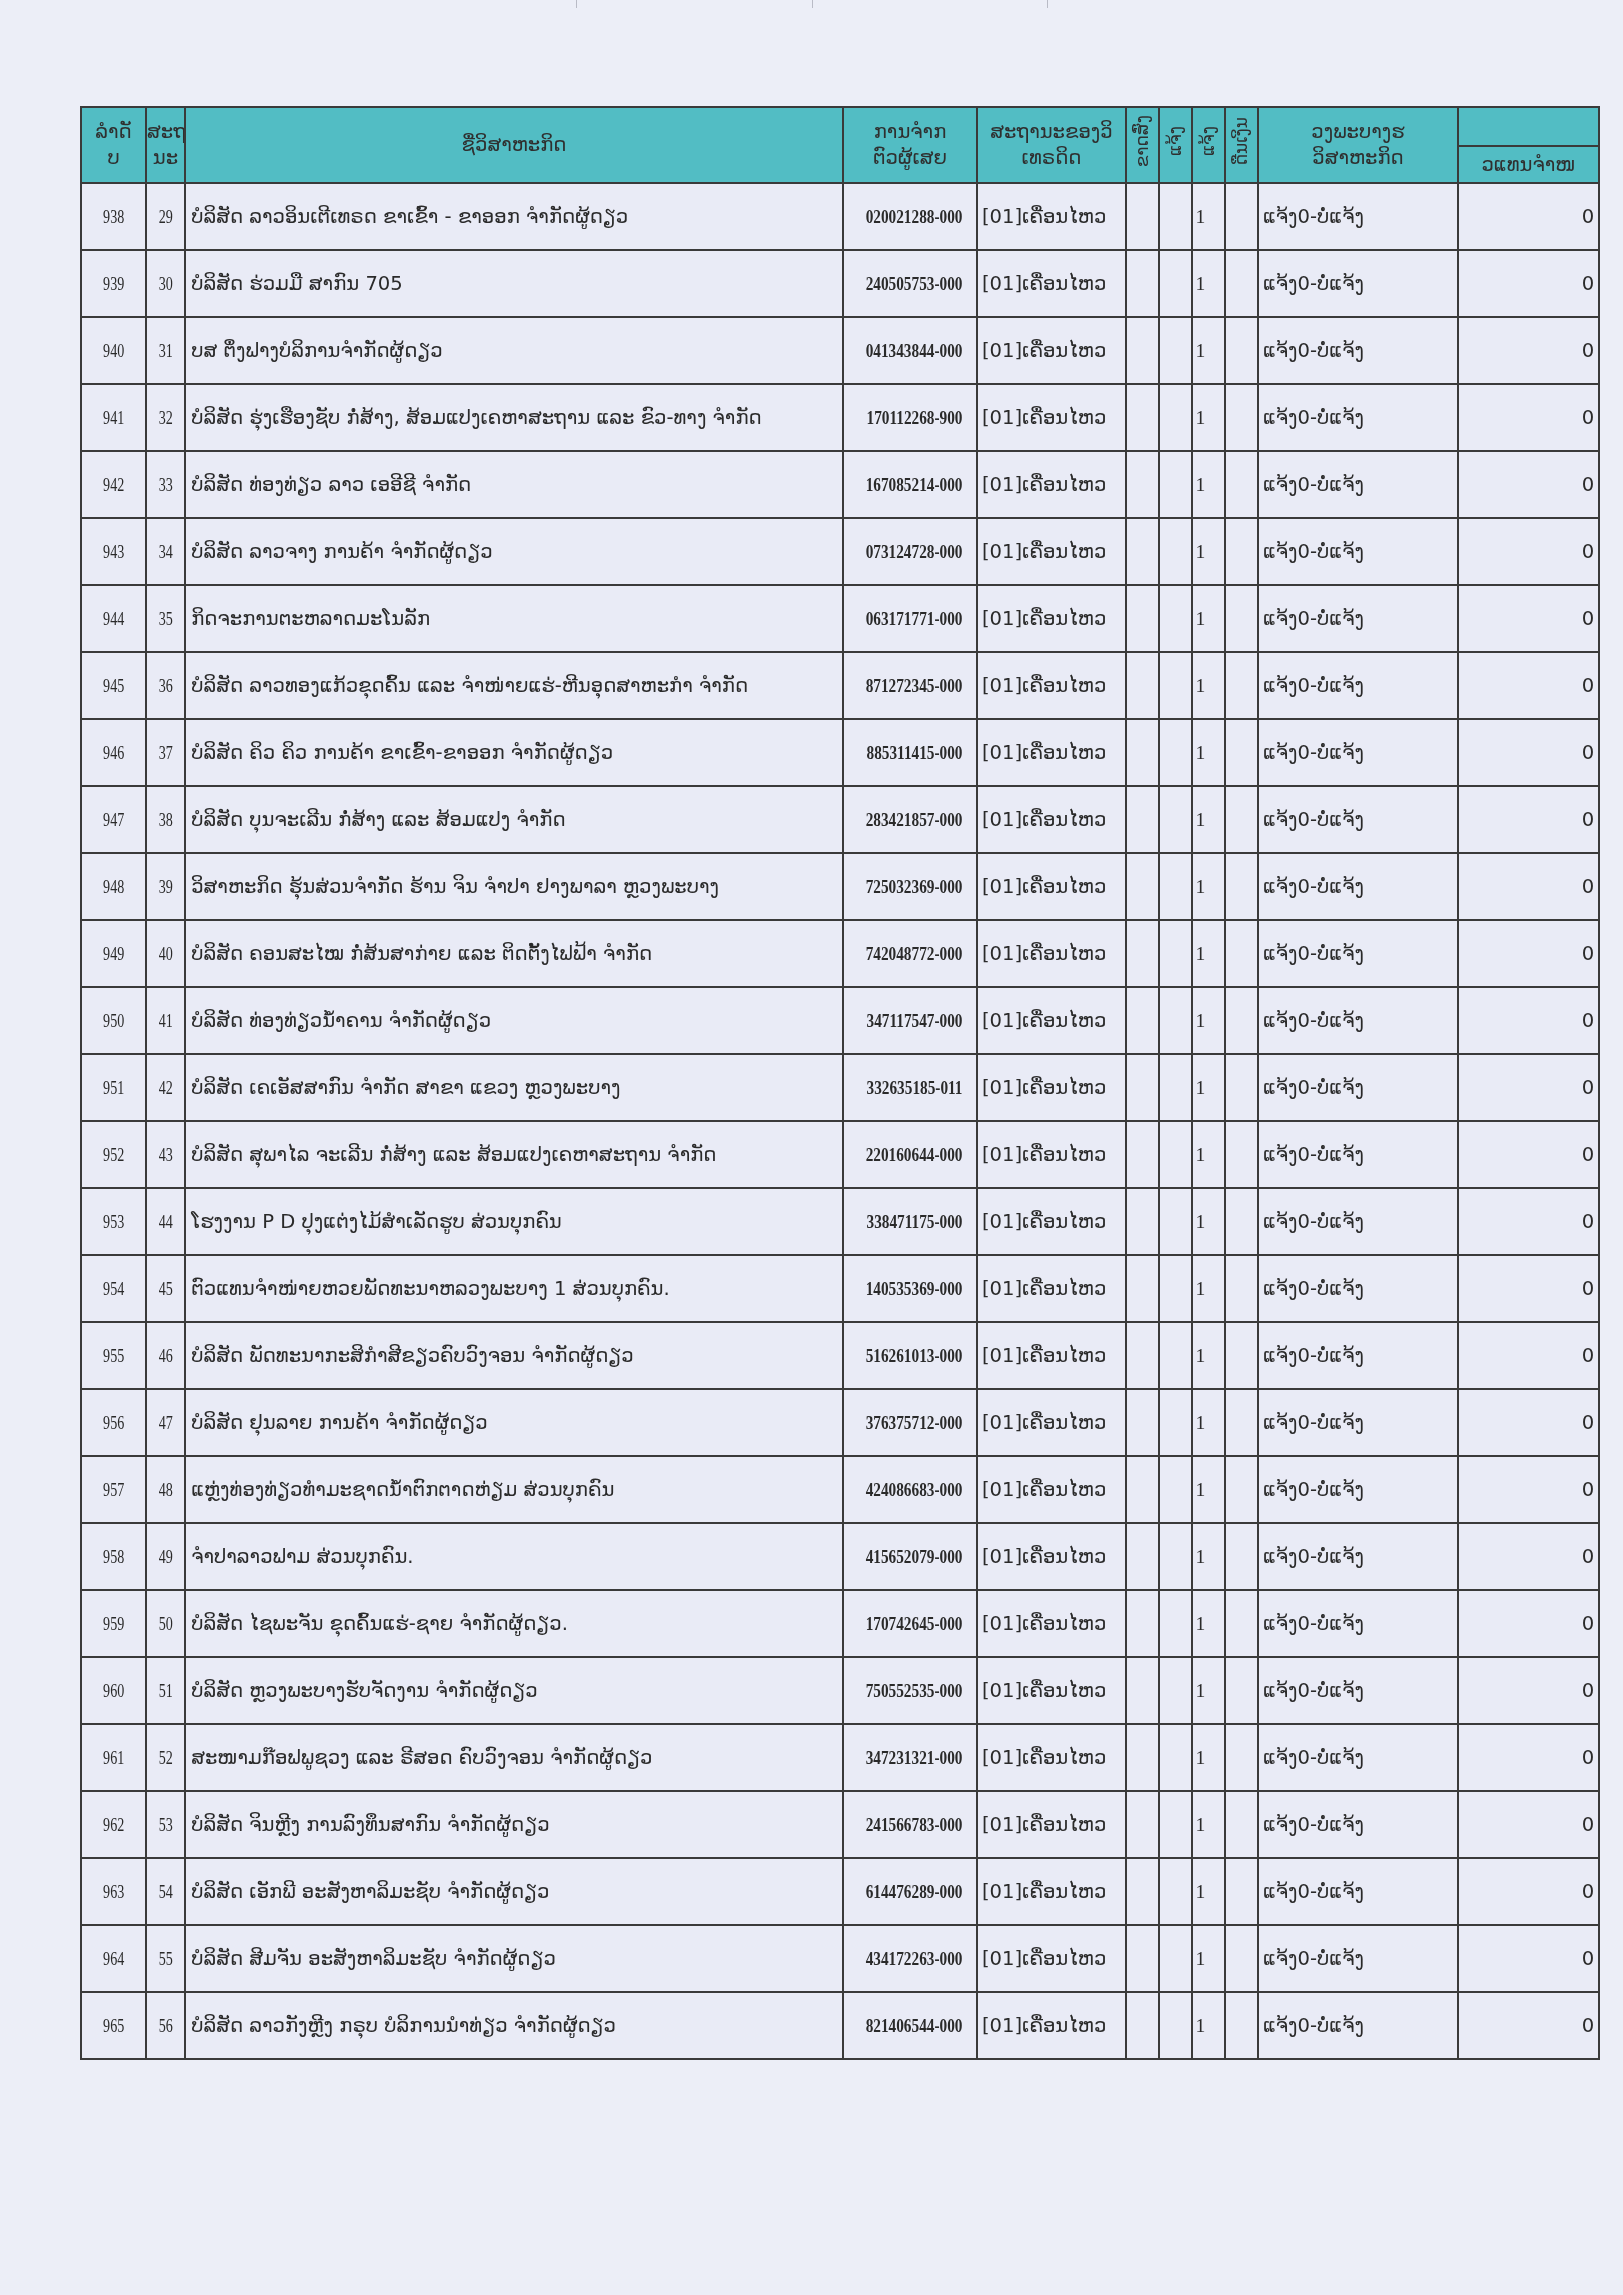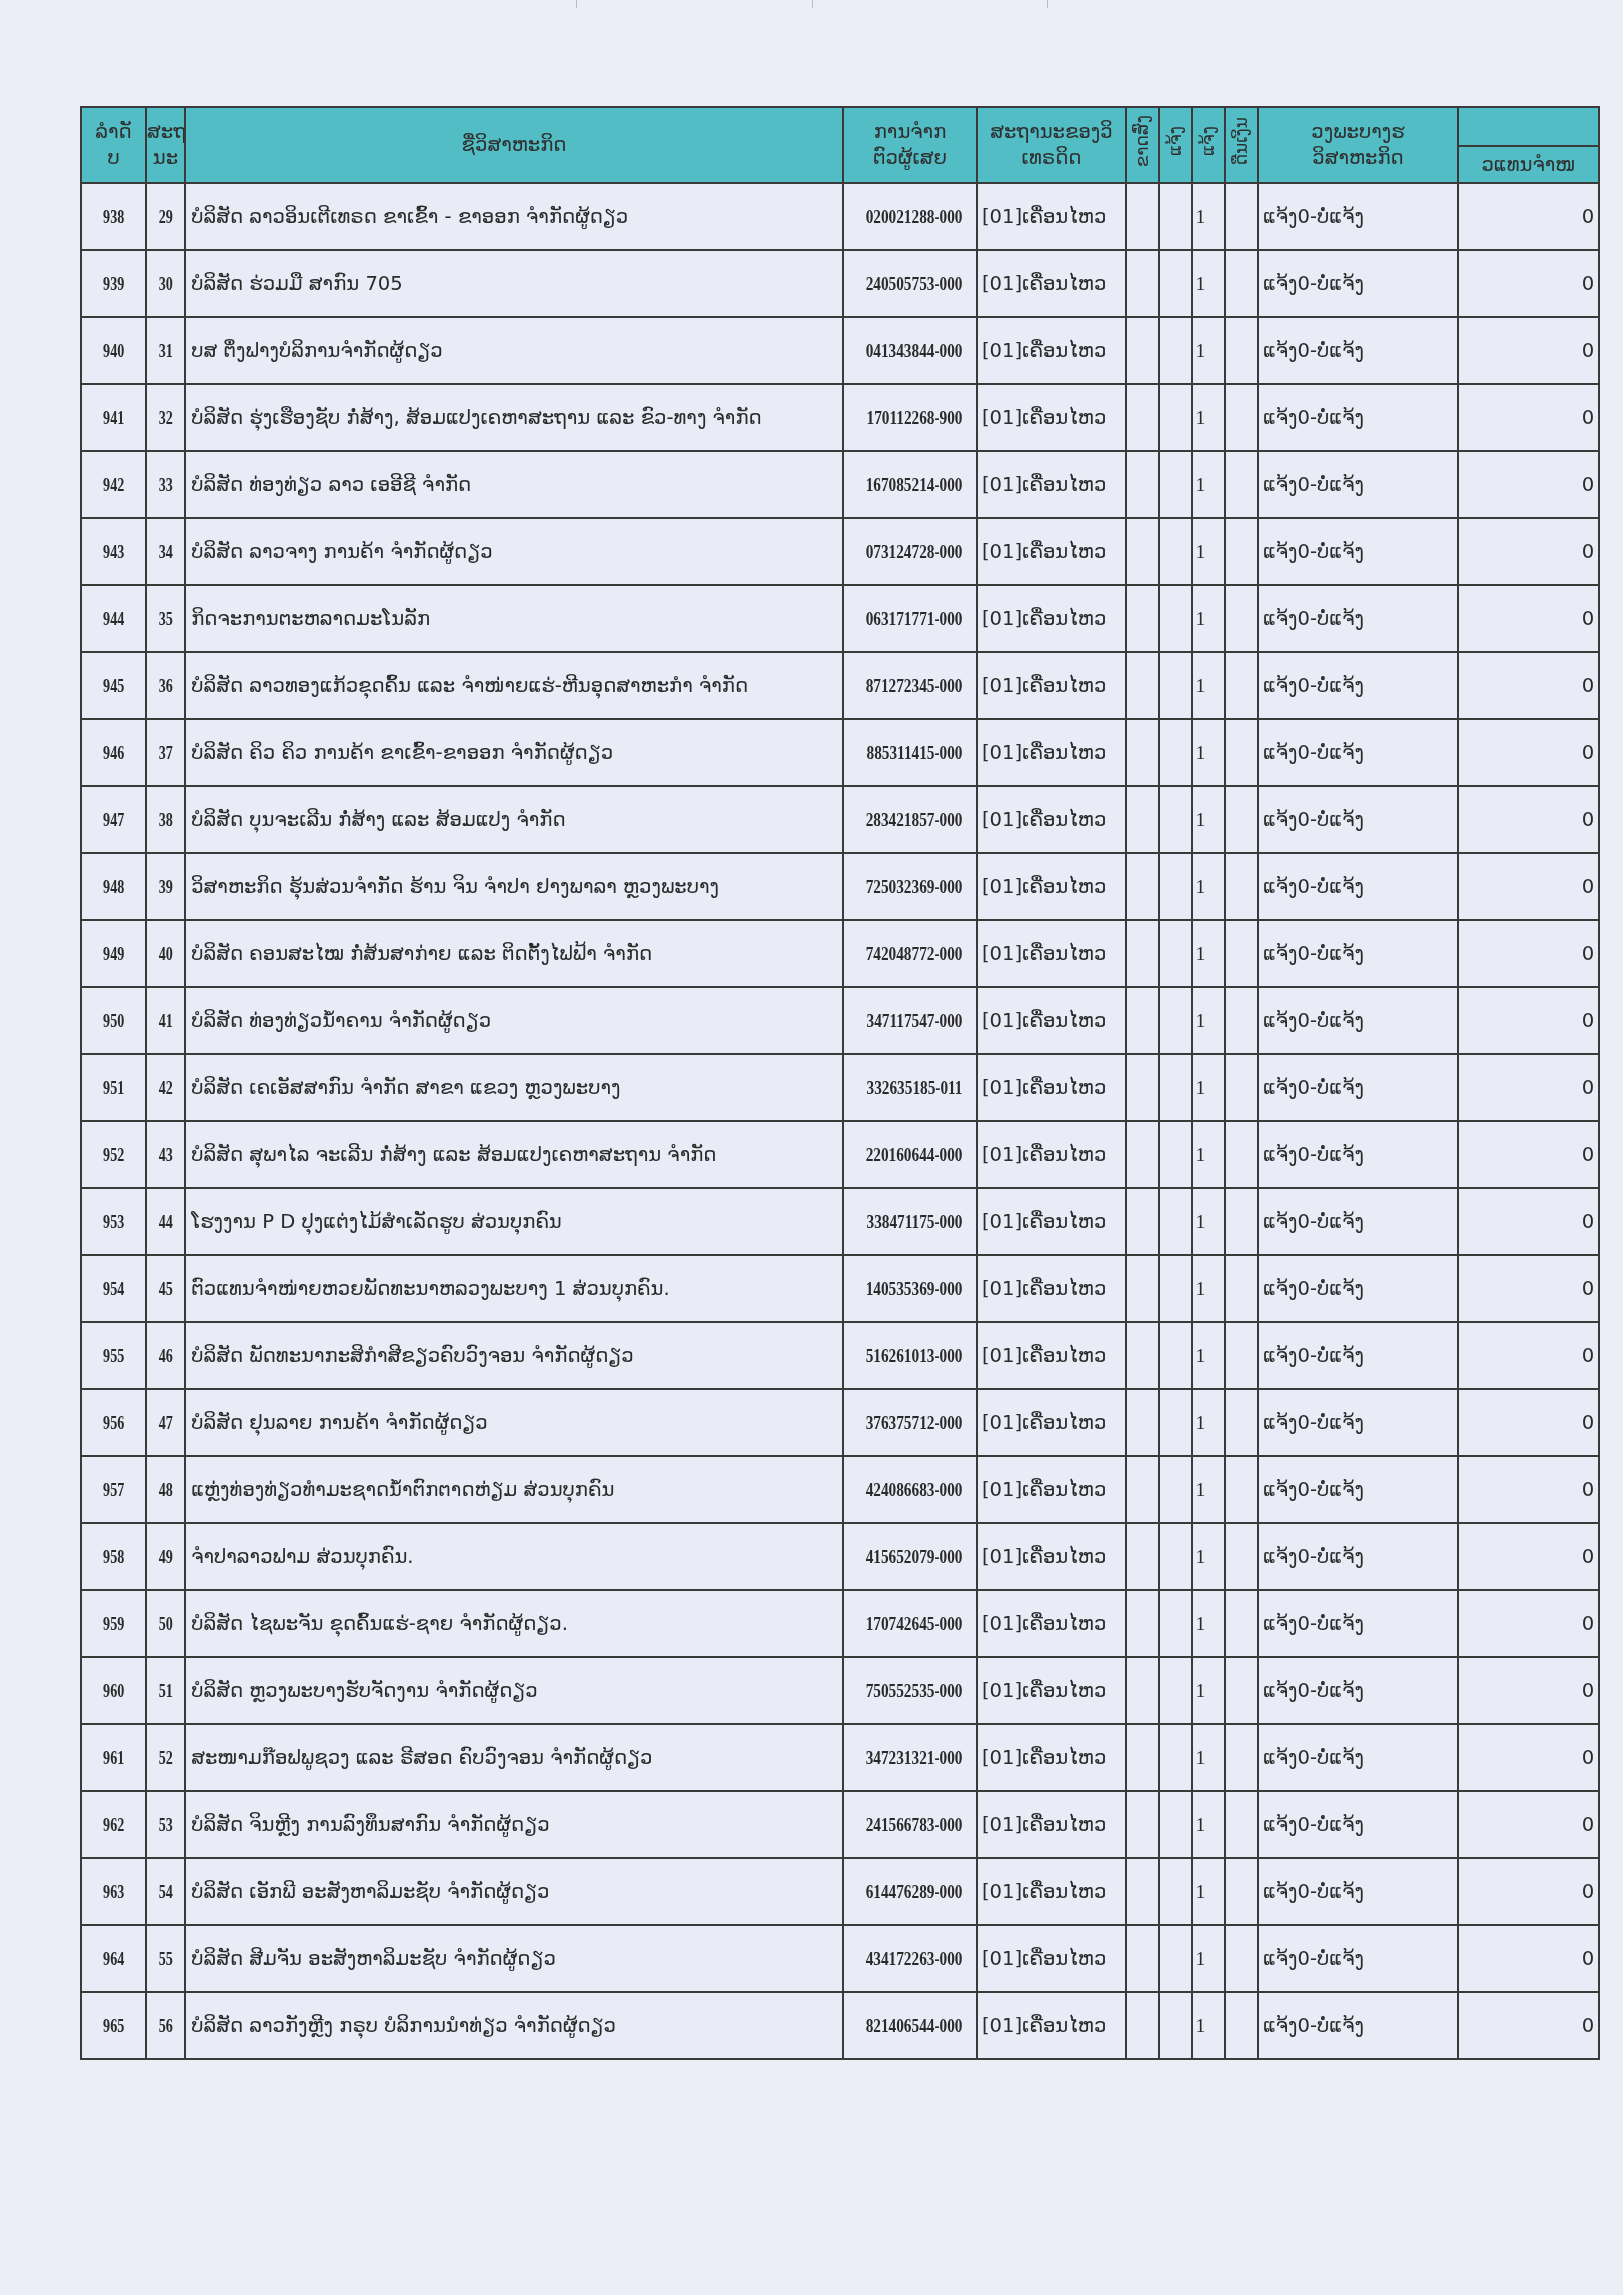--- a/index.html
+++ b/index.html
@@ -53,21 +53,21 @@
     }
     .tax-table tbody td {
       background: #e9ebf6;
       height: 65px;
       font-size: 19.6px;
       vertical-align: middle;
     }
     .c-no, .c-seq {
       text-align: center;
       font-family: "Liberation Serif", "DejaVu Serif", serif;
-      font-weight: bold;
+      font-weight: normal;
       font-size: 17.7px;
       transform-origin: center;
     }
     .c-no span, .c-seq span, .c-tin span {
       display: inline-block;
       transform: scaleX(0.72);
     }
     .c-name {
       padding-left: 5.2px !important;
       white-space: nowrap;

